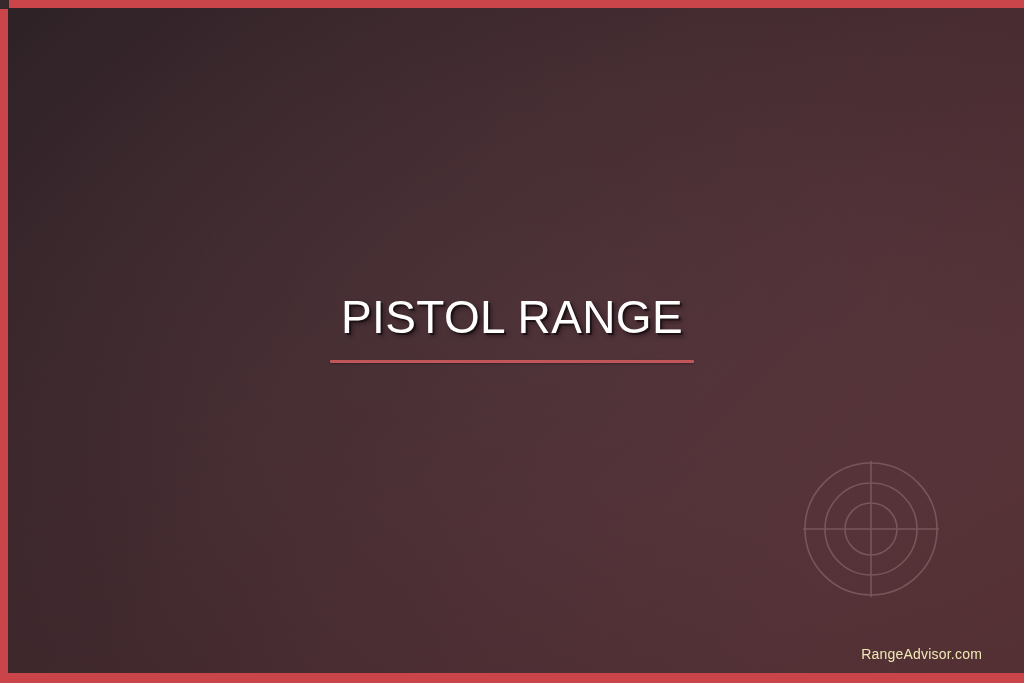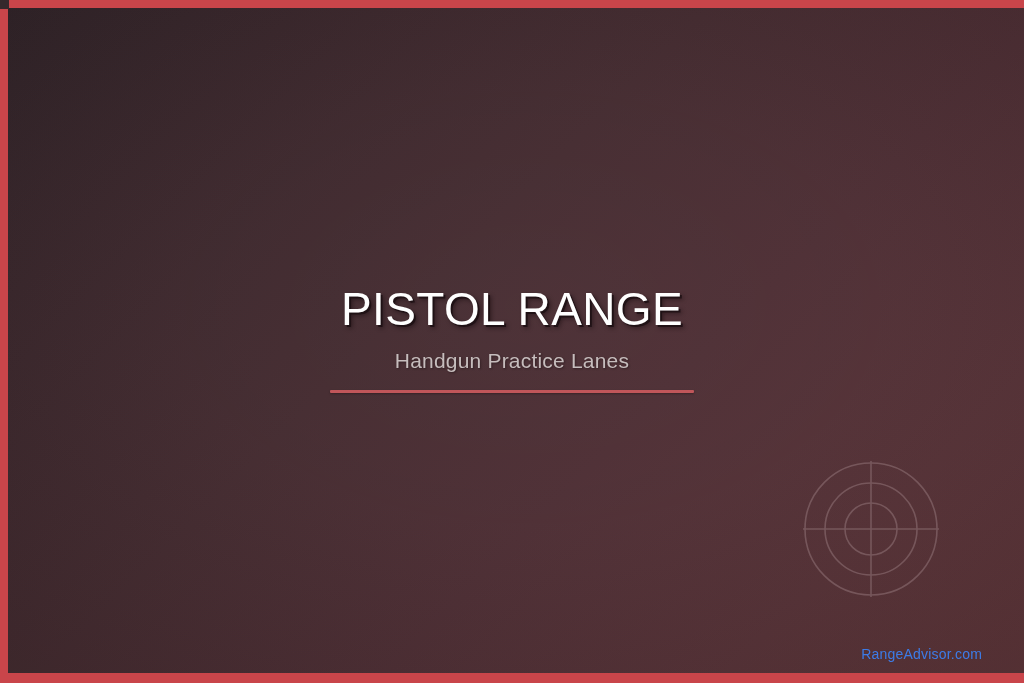--- a/index.html
+++ b/index.html
@@ -77,21 +77,21 @@
 
   
   .title-block {
     position: absolute;
     left: 0;
     top: 285px;
     width: 1024px;
     text-align: center;
   }
   .slide-title {
-    margin: 0;
+    margin: 8px;
     font-size: 46px;
     font-weight: 400;
     letter-spacing: 0.4px;
     color: #ffffff;
     line-height: 1.08;
     text-shadow:
       2px 2px 0px rgba(26,14,17,0.80),
       3px 3px 4px rgba(20,10,13,0.55);
   }
   .slide-subtitle {
@@ -119,21 +119,21 @@
     width: 245px;
     height: 94px;
   }
 
   
   .footer-url {
     position: absolute;
     right: 42px;
     bottom: 21px;
     font-size: 14px;
-    color: #3b82f6;
+    color: #fef9c3;
     letter-spacing: 0.2px;
     opacity: 0.92;
   }
 </style>
 </head>
 <body>
 
 <div id="slide">
 
   <div class="bg-gradient"></div>
@@ -146,21 +146,20 @@
         <circle cx="68" cy="68" r="46"></circle>
         <circle cx="68" cy="68" r="26"></circle>
         <line x1="68" y1="0" x2="68" y2="136"></line>
         <line x1="0" y1="68" x2="136" y2="68"></line>
       </g>
     </svg>
   </div>
 
   <div class="title-block">
     <h1 class="slide-title">PISTOL RANGE</h1>
-    <p class="slide-subtitle">Handgun Practice Lanes</p>
     <div class="accent-rule"></div>
   </div>
 
 
   <div class="footer-url">RangeAdvisor.com</div>
 
   <div class="border-top"></div>
   <div class="border-left"></div>
   <div class="border-bottom"></div>
   <div class="corner-notch"></div>

